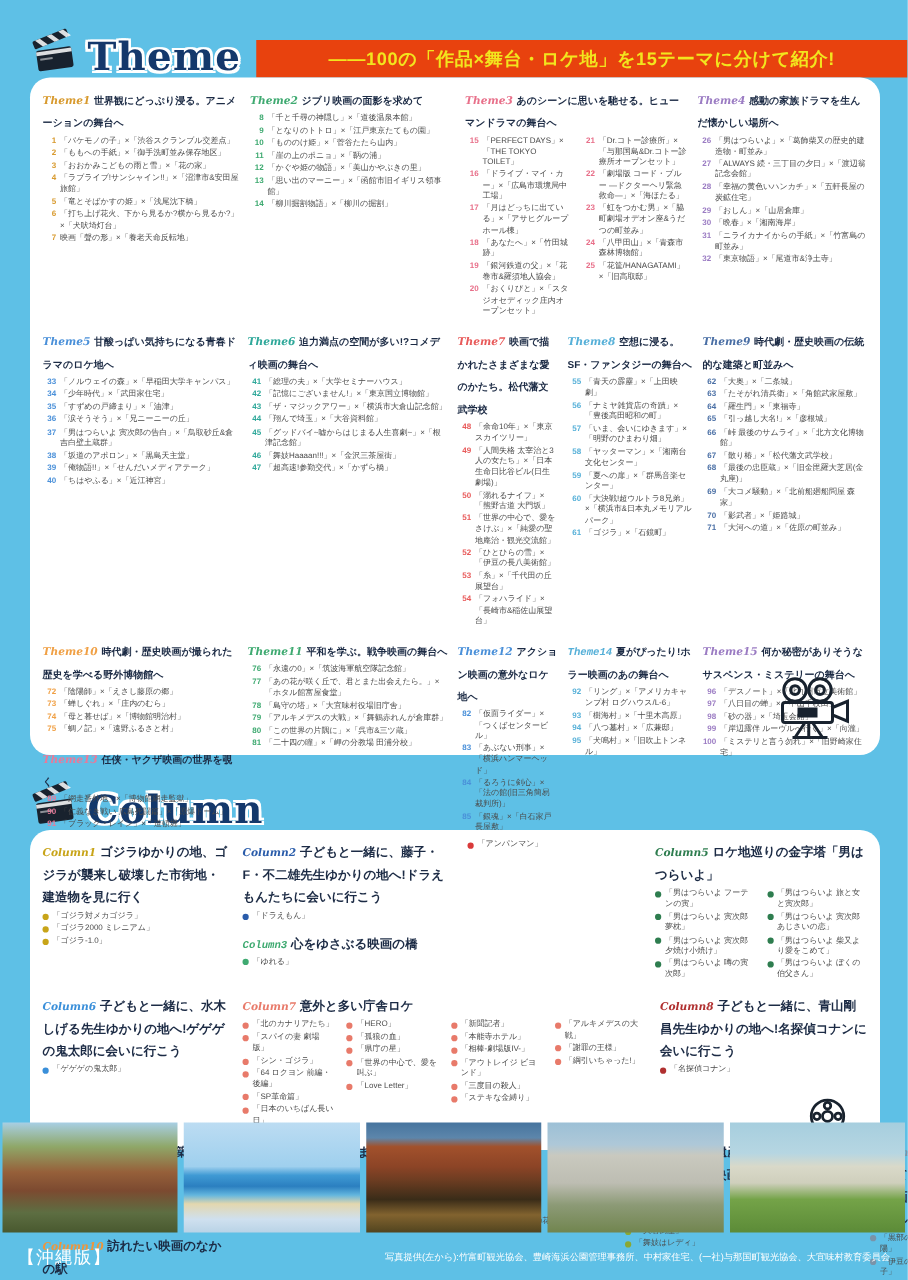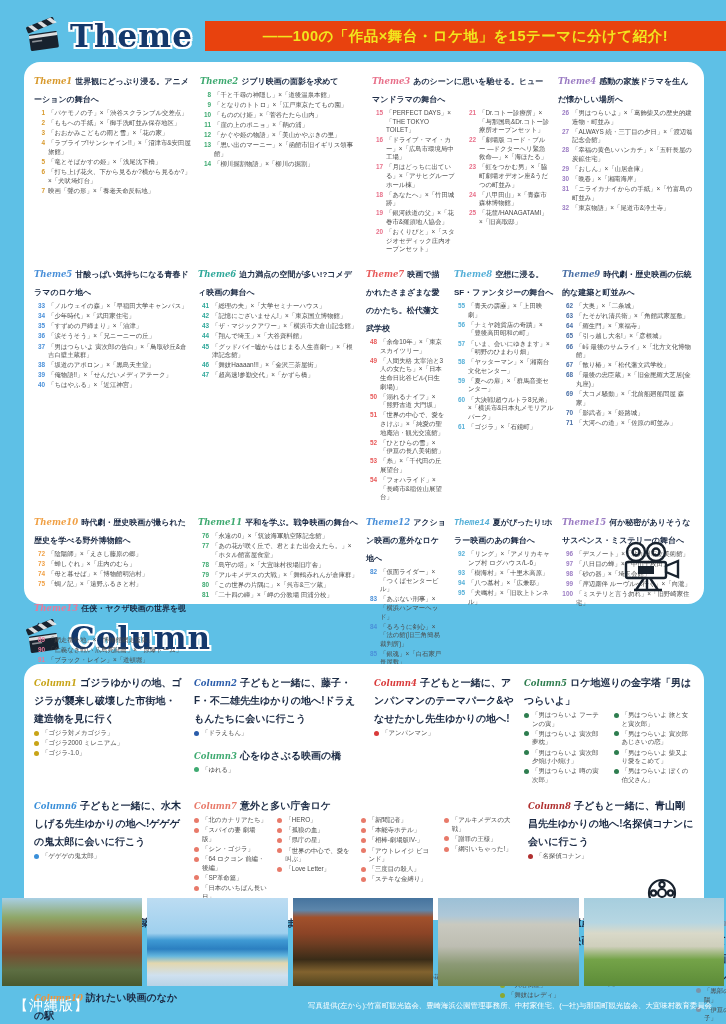--- a/index.html
+++ b/index.html
@@ -1,19 +1,19 @@
 <!DOCTYPE html>
 <html><head>
 <meta charset="utf-8">
 <style>
   html,body{margin:0;padding:0;}
   .page{position:relative;width:726px;height:1024px;background:#5ec0e6;overflow:hidden;
         font-family:"Liberation Sans",sans-serif;-webkit-font-smoothing:antialiased;}
   
-  .sec-head{display:flex;align-items:center;margin:0 0 0 10px;padding-top:10px;height:52px;}
+  .sec-head{display:flex;align-items:flex-end;margin:0 0 0 10px;padding-top:10px;height:52px;}
   .clap{width:40px;height:40px;flex:none;margin:0 6px 0 14px;}
   .sec-title{font-family:"DejaVu Serif",serif;font-weight:bold;font-size:31px;color:#14386b;
              letter-spacing:1px;line-height:1;
              text-shadow:-2px -2px 0 #fff,2px -2px 0 #fff,-2px 2px 0 #fff,2px 2px 0 #fff,0 2px 0 #fff,0 -2px 0 #fff,2px 0 0 #fff,-2px 0 0 #fff;}
   .banner{flex:1;background:#e8420e;color:#f2e51e;font-weight:bold;font-size:14.5px;
           height:30px;display:flex;align-items:center;justify-content:center;margin-left:12px;letter-spacing:.5px;}
   
   .panel{position:relative;background:#ffffff;border-radius:16px;margin:0 22px 0 24px;padding:8px 10px 6px 10px;}
   #theme-panel{height:528px;}
   #column-panel{height:242px;}
@@ -622,33 +622,32 @@
             <div>
               <div class="flist">
                 <div class="f">
                   <span class="b" style="background: rgb(42, 92, 170);"></span>
                   <span class="fx">「ドラえもん」</span>
                 </div>
               </div>
             </div>
           </div>
           <div class="cblk" style="margin-bottom: 7px;">
-            <div class="chead"><span class="clabel" style="color: rgb(63, 170, 113);">Column3</span><span class="cttl">心をゆさぶる映画の橋</span></div>
+            <div class="chead"><span class="clabel" style="color: rgb(63, 170, 113); font-family: Liberation Mono, monospace;">Column3</span><span class="cttl">心をゆさぶる映画の橋</span></div>
             <div>
               <div class="flist">
                 <div class="f">
                   <span class="b" style="background: rgb(63, 170, 113);"></span>
                   <span class="fx">「ゆれる」</span>
                 </div>
               </div>
             </div>
           </div>
         </div>
         <div class="cblk">
-          <div class="chead"><span class="clabel" style="color: rgb(217, 58, 58);">Column4</span><span class="cttl">子どもと一緒に、アンパンマンのテーマパーク&amp;やなせたかし先生ゆかりの地へ!</span></div>
           <div>
             <div class="flist">
               <div class="f">
                 <span class="b" style="background: rgb(217, 58, 58);"></span>
                 <span class="fx">「アンパンマン」</span>
               </div>
             </div>
           </div>
         </div>
         <div class="cblk">

